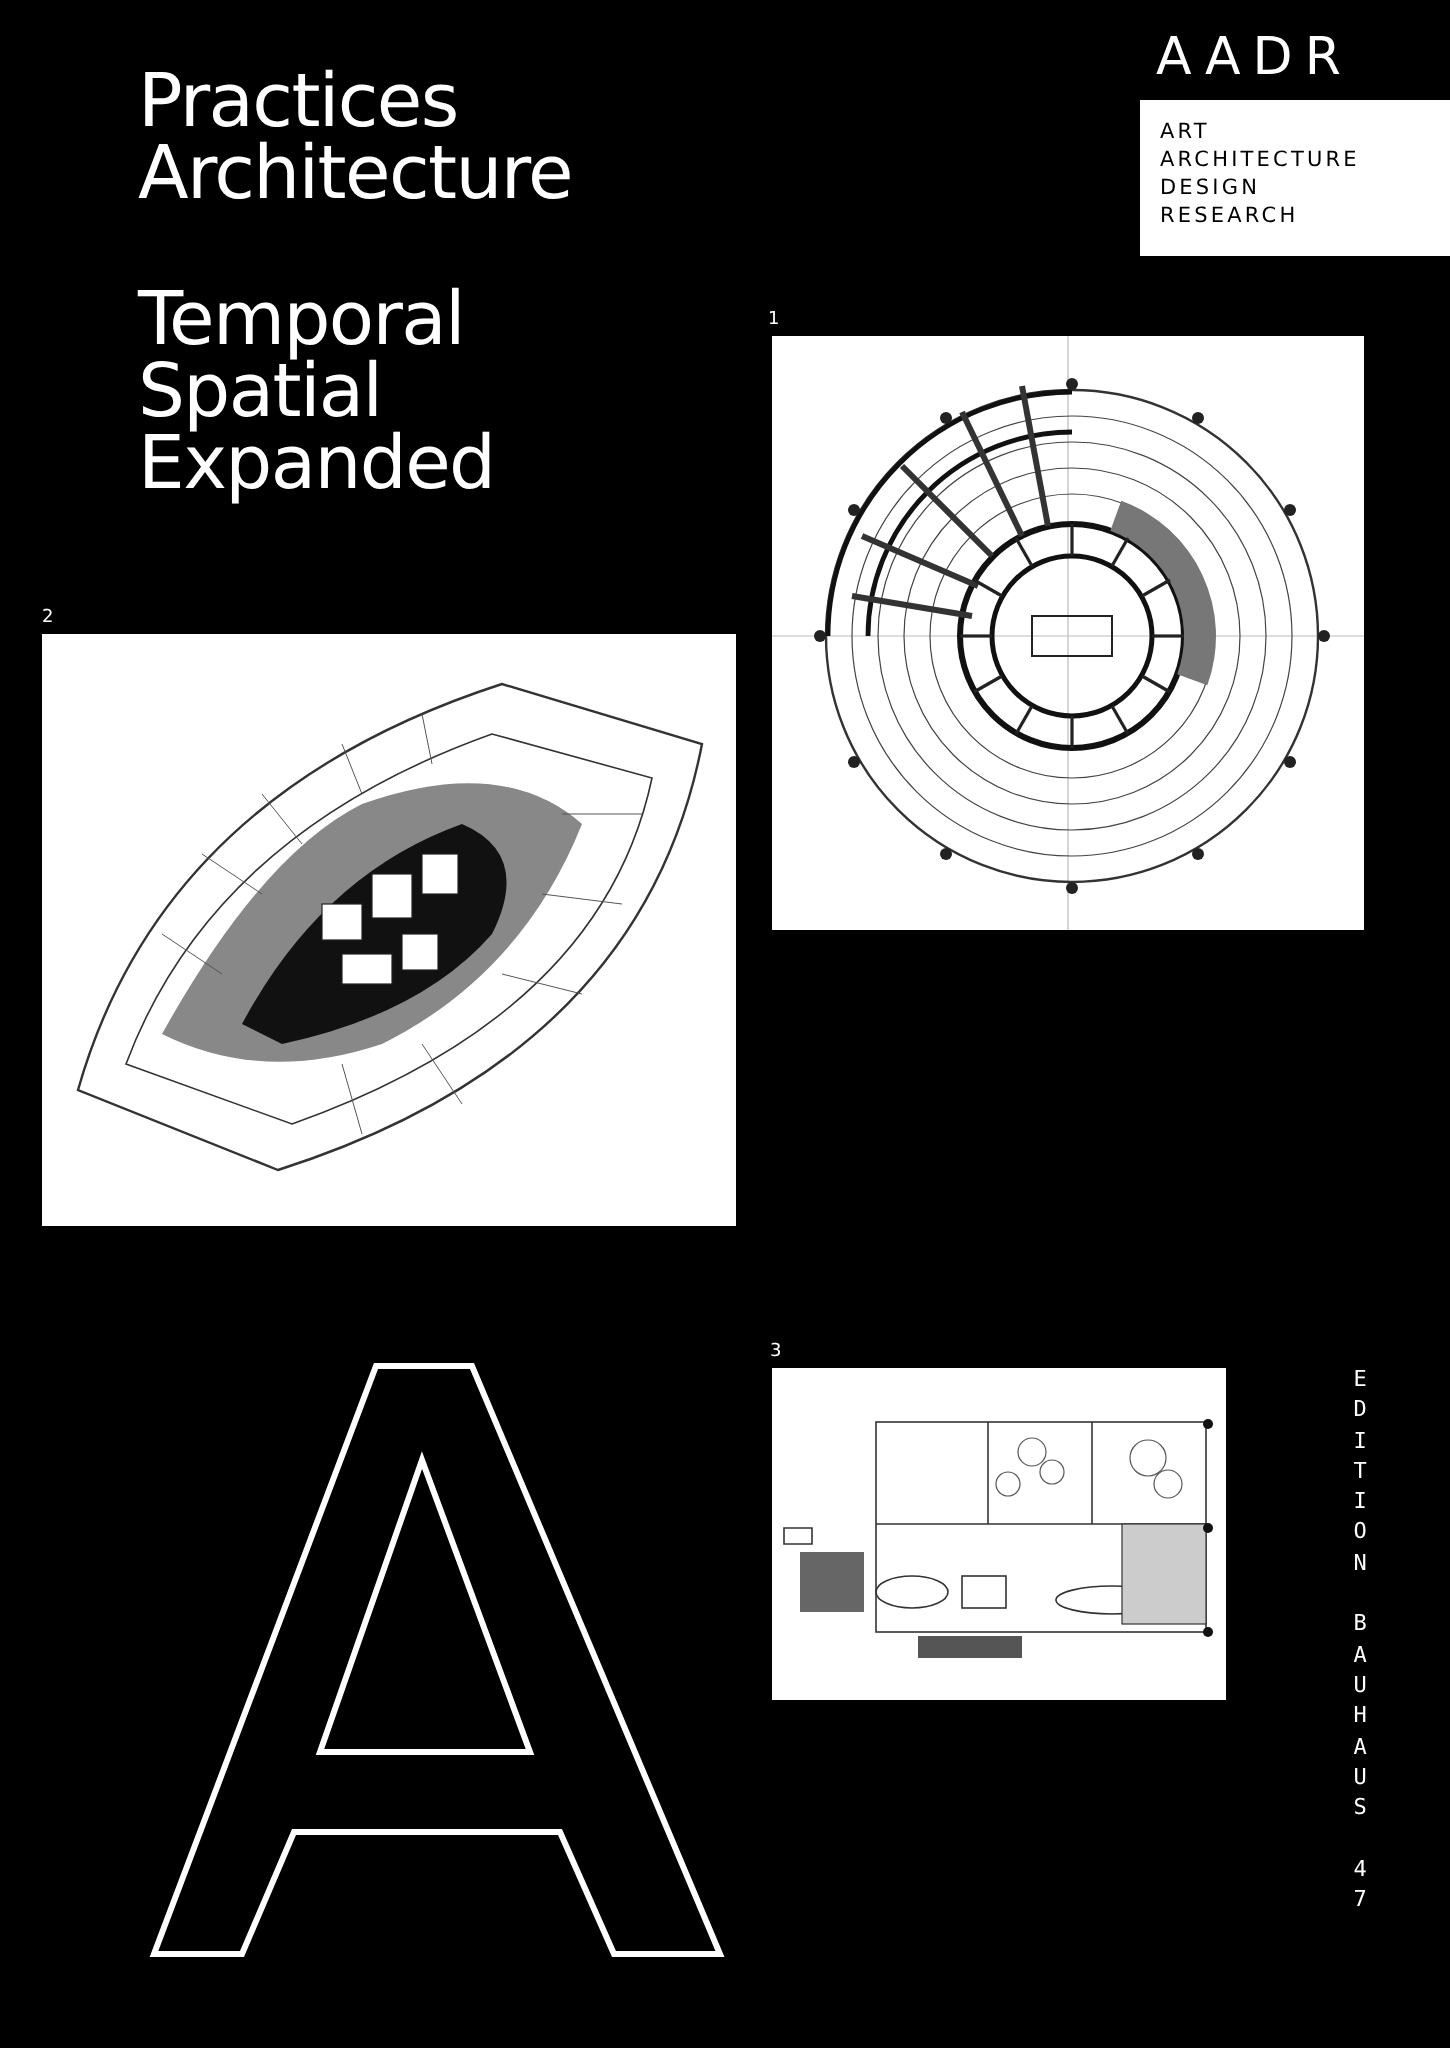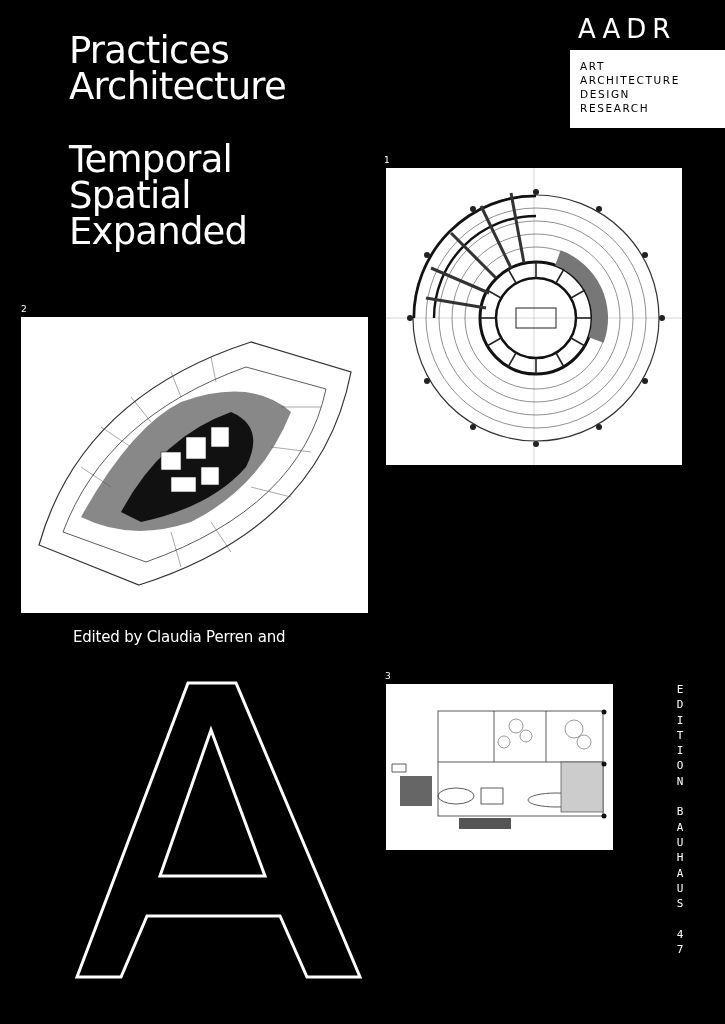--- a/index.html
+++ b/index.html
@@ -132,21 +132,20 @@
         <line x1="260" y1="90" x2="300" y2="90"></line>
       <line x1="250" y1="130" x2="290" y2="135"></line>
         <line x1="230" y1="170" x2="270" y2="180"></line>
       <line x1="190" y1="205" x2="210" y2="235"></line>
         <line x1="150" y1="215" x2="160" y2="250"></line>
     </g>
   </svg>
 </div>
 
 <div class="editors">
-  <span>Edited by Claudia Perren and</span>
 </div>
 
 <svg class="big-a" viewBox="0 0 300 305">
   <path d="M 118 3 L 166 3 L 290 297 L 237 297 L 210 236 L 77 236 L 51 297 L 7 297 Z M 141 50 L 90 196 L 195 196 Z" fill="none" stroke="#fff" stroke-width="3" stroke-linejoin="miter" fill-rule="evenodd"></path>
 </svg>
 
 <div class="fig-num" style="left:385px; top:671px;">3</div>
 <div class="figure" style="left:386px; top:684px; width:227px; height:166px;">
   <svg viewBox="0 0 227 166">
     <g fill="none" stroke="#333" stroke-width="0.8">

